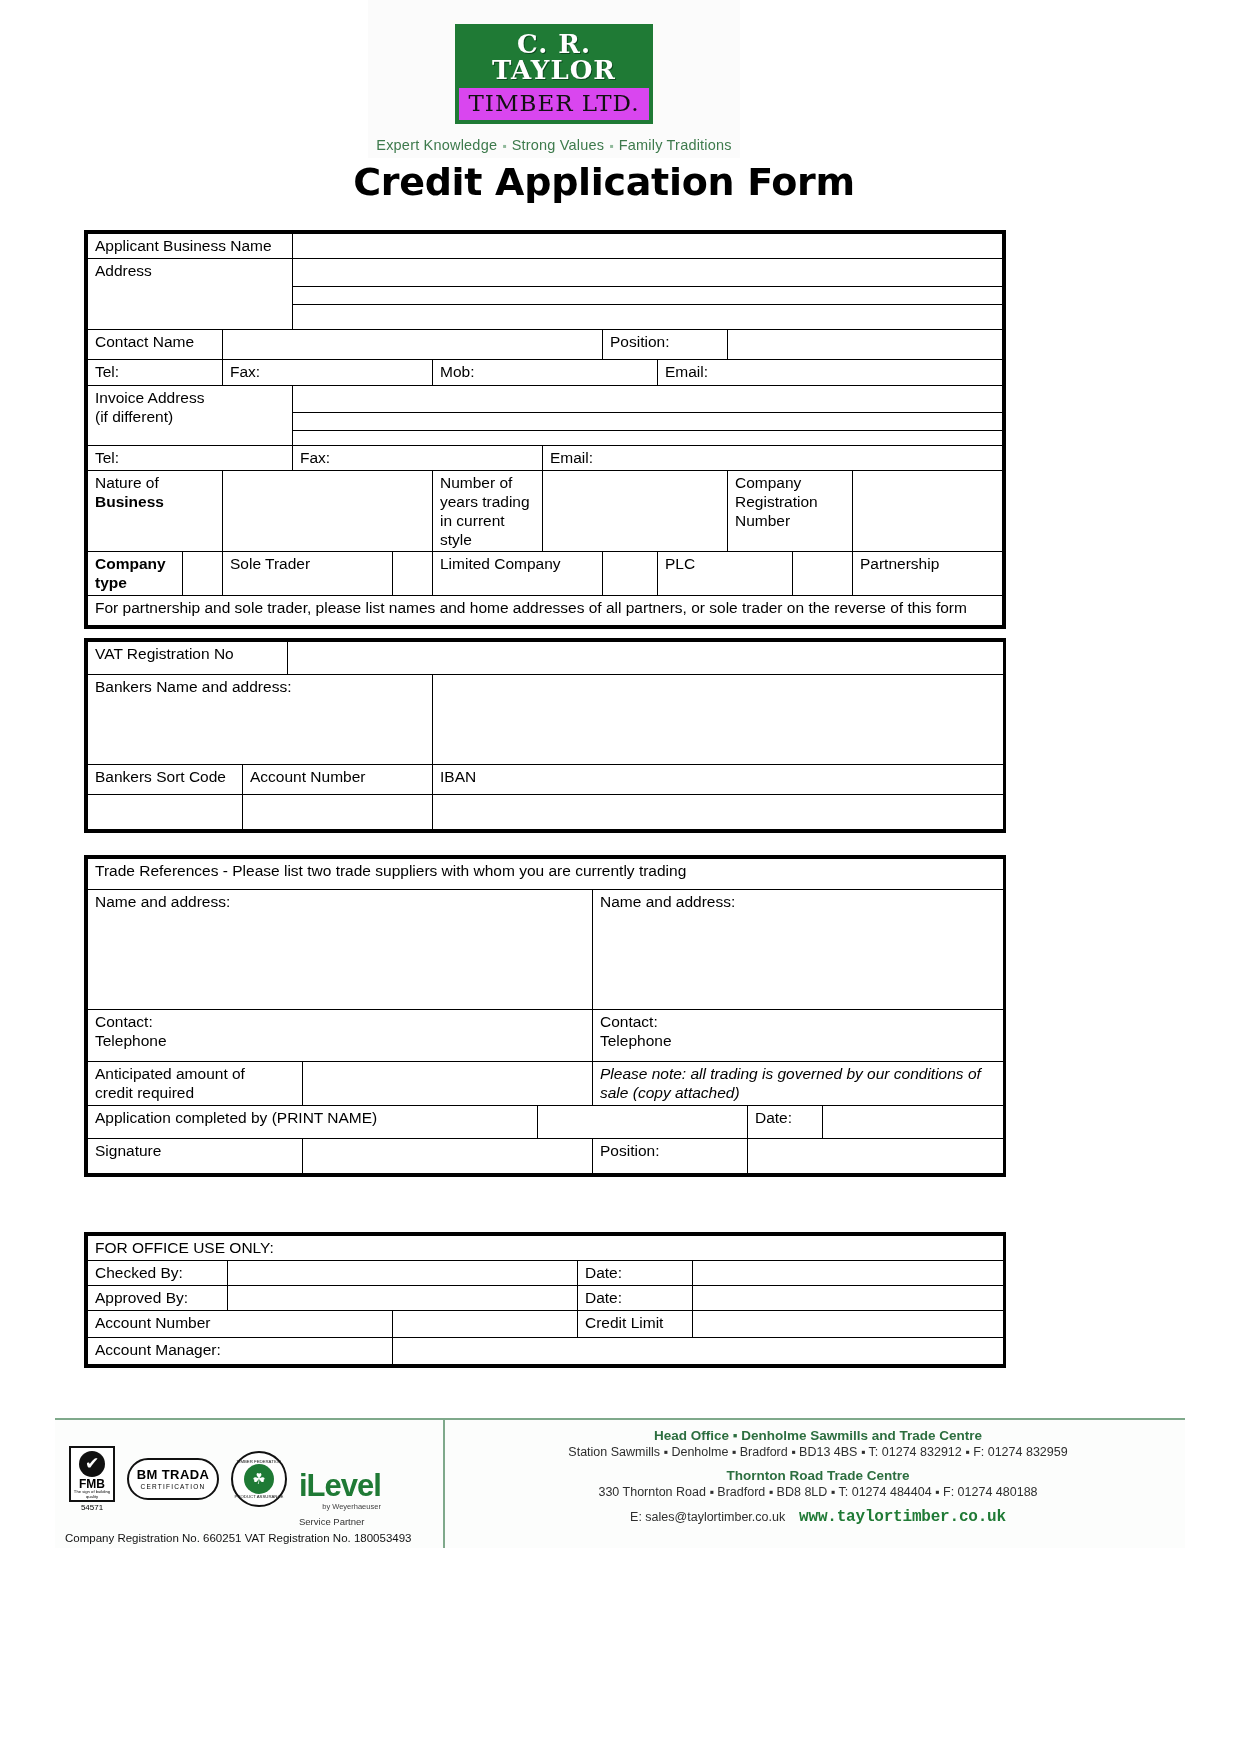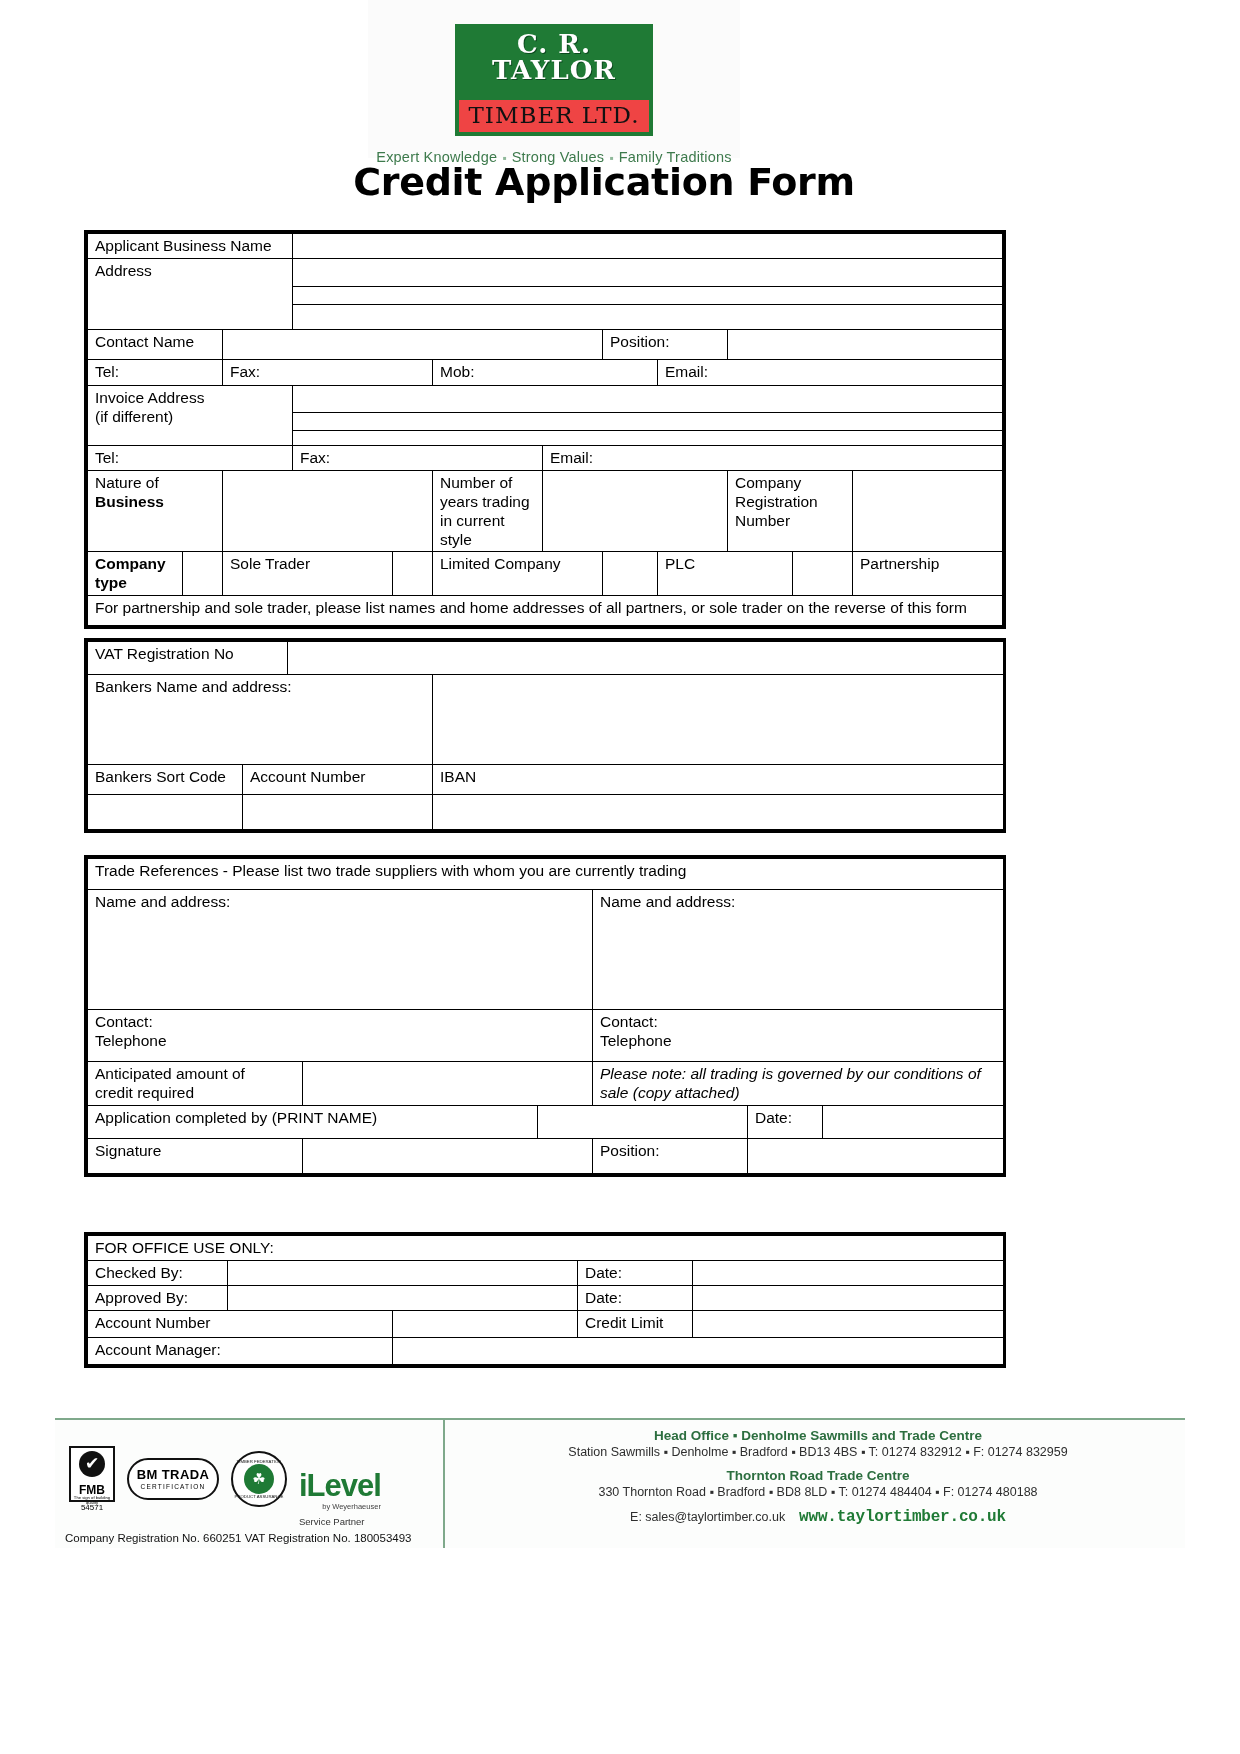--- a/index.html
+++ b/index.html
@@ -28,26 +28,26 @@
     border: 4px solid #1f7a35;
     background: #ffffff;
   }
   .logo-top {
     background: #1f7a35;
     color: #ffffff;
     font-family: "DejaVu Serif", serif;
     font-weight: bold;
     font-size: 26px;
     letter-spacing: 1px;
-    padding: 3px 0 17px 0;
+    padding: 3px 0 5px 0;
     line-height: 1;
     text-shadow: 1px 1px 0 #0c4a1f;
   }
   .logo-bottom {
-    background: #ef4444;
+    background: #d946ef;
     color: #111111;
     font-family: "DejaVu Serif", serif;
     font-size: 23px;
     letter-spacing: 1px;
     padding: 4px 0 5px 0;
     line-height: 1;
   }
   .tagline {
     margin-top: 13px;
     color: #3d7a4c;
@@ -133,21 +133,21 @@
     font-family: "Liberation Sans", sans-serif;
   }
   .fmb .tick {
     margin-top: 3px;
     width: 26px; height: 26px;
     border-radius: 50%;
     background: #111; color: #fff;
     font-size: 17px; line-height: 26px;
     text-align: center;
   }
-  .fmb .fmb-t { font-size: 12px; font-weight: bold; line-height: 1.05; margin-top: 7px;}
+  .fmb .fmb-t { font-size: 12px; font-weight: bold; line-height: 1.05; margin-top: 1px;}
   .fmb .fmb-s { font-size: 4.2px; line-height: 1.15; text-align: center; }
   .fmb-num { font-size: 8px; text-align: center; margin-top: 1px; font-family:"Liberation Sans",sans-serif;}
 
   .bmtrada {
     width: 92px; height: 42px;
     border-radius: 21px;
     border: 2px solid #111;
     background: #fff;
     display: flex; flex-direction: column;
     align-items: center; justify-content: center;

